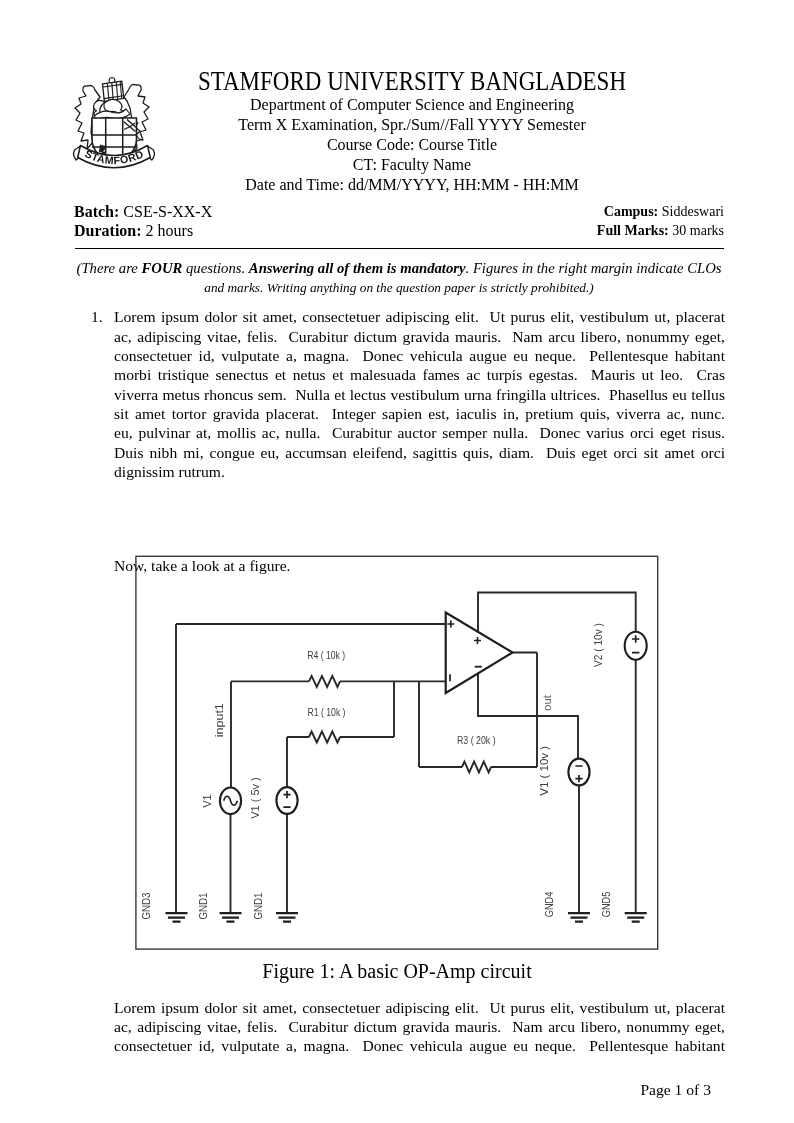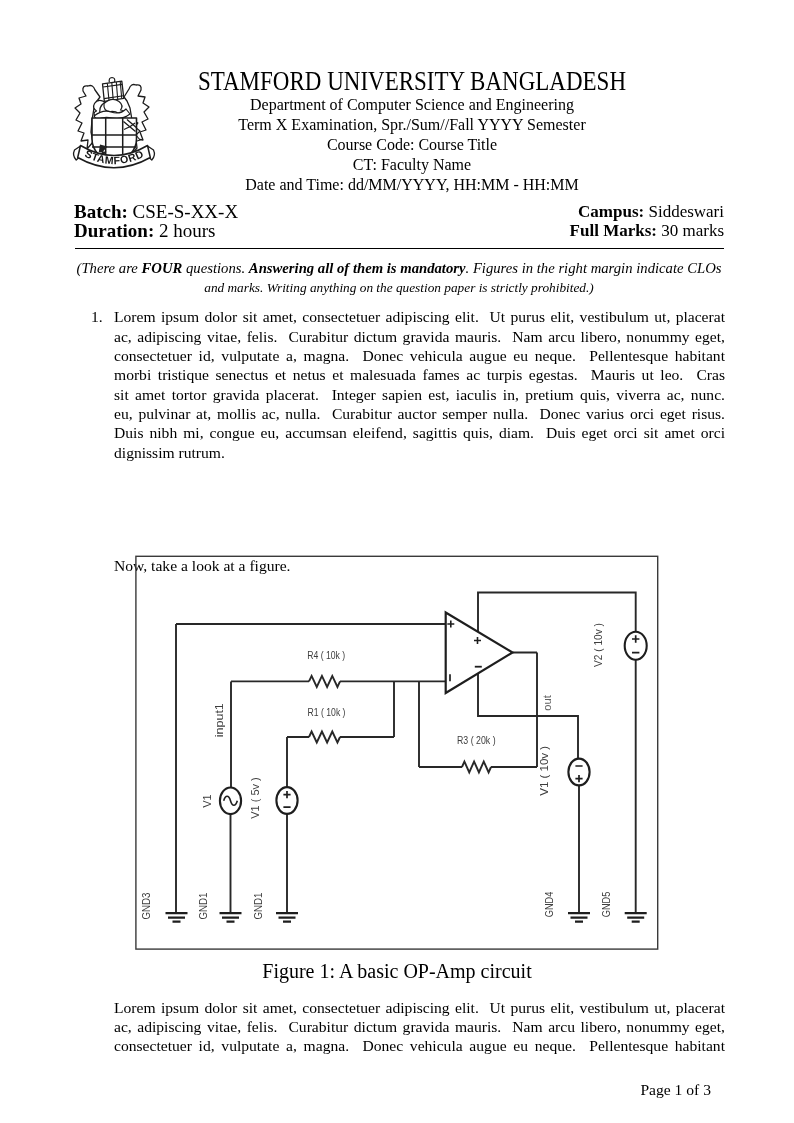--- a/index.html
+++ b/index.html
@@ -57,44 +57,45 @@
     <path d="M16.5,75.5 Q50,95.5 83.5,75.5 L86.3,87.5 Q50,108 13.7,87.5 Z"></path>
   </g>
   <defs>
       <path id="bt" d="M16.5,84.3 Q50,103.8 84,84.3"></path>
     </defs>
   <text font-family="Liberation Sans, sans-serif" font-size="10.6px" font-weight="bold" fill="#151515" letter-spacing="0.5" text-rendering="geometricPrecision">
     <textPath href="#bt" startOffset="50%" text-anchor="middle">STAMFORD</textPath>
   </text>
 </svg>
 
-<div class="abs" style="left:74px;top:201.5px;font-size:19px;line-height:19.4px;">
+<div class="abs" style="left:74px;top:201.5px;font-size:16px;line-height:19.4px;">
 <span class="b">Batch:</span> CSE-S-XX-X<br>
 <span class="b">Duration:</span> 2 hours
 </div>
-<div class="abs" style="left:424px;width:300px;top:201.5px;font-size:17px;line-height:19.4px;text-align:right;">
+<div class="abs" style="left:424px;width:300px;top:201.5px;font-size:14px;line-height:19.4px;text-align:right;">
 <span class="b">Campus:</span> Siddeswari<br>
 <span class="b">Full Marks:</span> 30 marks
 </div>
 
 <div class="abs" style="left:74.5px;top:248px;width:649px;height:1.3px;background:#000;"></div>
 
 <div class="abs" style="left:0px;width:798px;top:260.2px;font-size:14.7px;text-align:center;font-style:italic;white-space:nowrap;">
 (There are <span class="b">FOUR</span> questions. <span class="b">Answering all of them is mandatory</span>. Figures in the right margin indicate CLOs
 </div>
 <div class="abs" style="left:0px;width:798px;top:279.7px;font-size:13.3px;text-align:center;font-style:italic;white-space:nowrap;">
 and marks. Writing anything on the question paper is strictly prohibited.)
 </div>
 
 <div class="abs" style="left:91px;top:307.4px;font-size:15.6px;line-height:19.34px;">1.</div>
 <div class="abs jp" style="top:307.4px;">
 <div class="jl">Lorem ipsum dolor sit amet, consectetuer adipiscing elit.&nbsp; Ut purus elit, vestibulum ut, placerat</div>
 <div class="jl">ac, adipiscing vitae, felis.&nbsp; Curabitur dictum gravida mauris.&nbsp; Nam arcu libero, nonummy eget,</div>
 <div class="jl">consectetuer id, vulputate a, magna.&nbsp; Donec vehicula augue eu neque.&nbsp; Pellentesque habitant</div>
 <div class="jl">morbi tristique senectus et netus et malesuada fames ac turpis egestas.&nbsp; Mauris ut leo.&nbsp; Cras</div>
+<div class="jl">viverra metus rhoncus sem.&nbsp; Nulla et lectus vestibulum urna fringilla ultrices.&nbsp; Phasellus eu tellus</div>
 <div class="jl">sit amet tortor gravida placerat.&nbsp; Integer sapien est, iaculis in, pretium quis, viverra ac, nunc.</div>
 <div class="jl">eu, pulvinar at, mollis ac, nulla.&nbsp; Curabitur auctor semper nulla.&nbsp; Donec varius orci eget risus.</div>
 <div class="jl">Duis nibh mi, congue eu, accumsan eleifend, sagittis quis, diam.&nbsp; Duis eget orci sit amet orci</div>
 <div>dignissim rutrum.</div>
 </div>
 
 <div class="abs" style="left:114px;top:515.5px;font-size:15.6px;margin-top:41px;">Now, take a look at a figure.</div>
 
 <svg class="abs" style="left:0;top:0;" width="794" height="1123" viewBox="0 0 794 1123">
   <rect x="135.9" y="556.3" width="521.8" height="392.8" fill="none" stroke-width="1.4" stroke="#3a3a3a"></rect>

